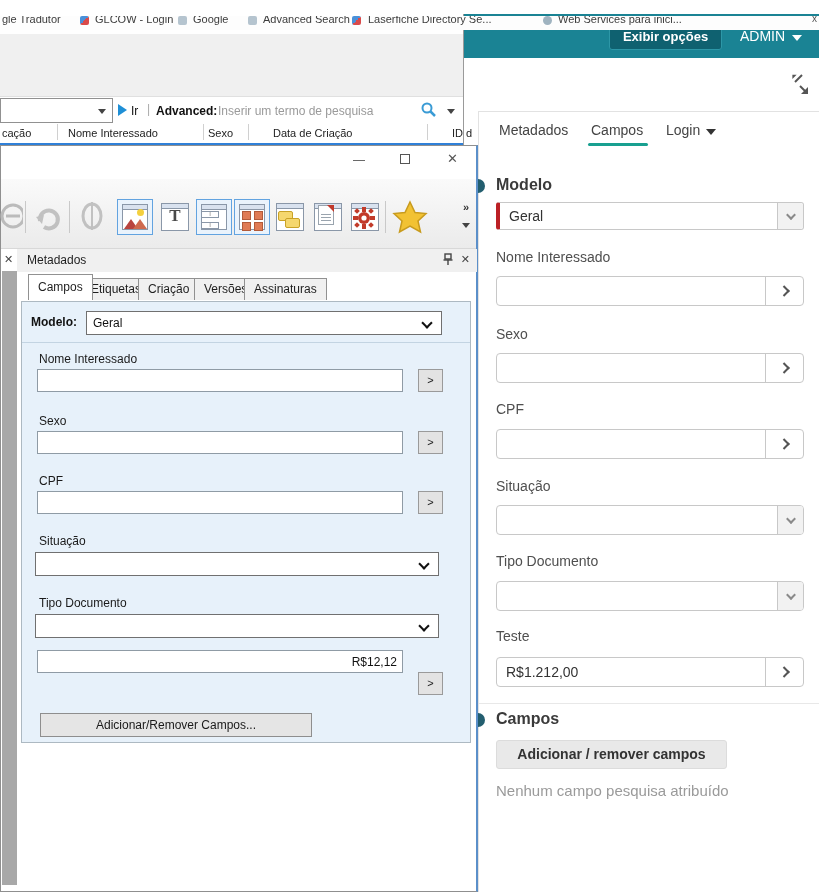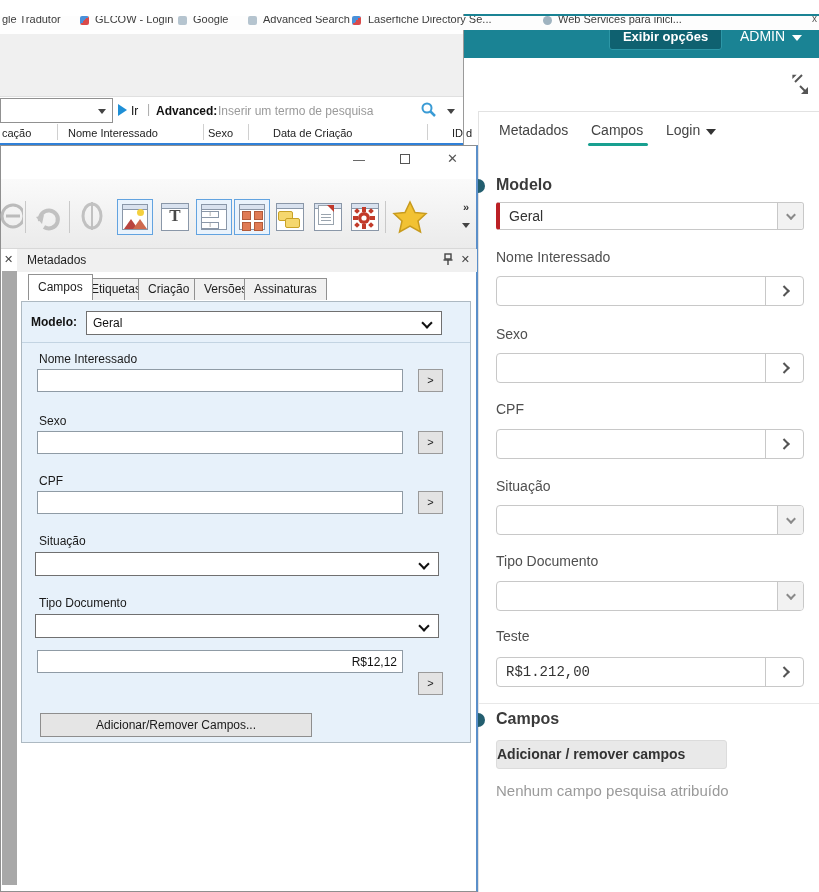--- a/index.html
+++ b/index.html
@@ -35,25 +35,25 @@
   .section-bullet { position:absolute; width:14px; height:14px; border-radius:50%; background:#235e6f; }
   .web-heading { position:absolute; left:496px; font-size:16px; font-weight:bold; color:#3a3a3a; }
 
   .modelo-select { position:absolute; left:496px; top:202px; width:308px; height:28px; background:#fff; border:1px solid #c8c8c8; border-left:4px solid #bb2025; border-radius:3px; }
   .modelo-select .sel-text { position:absolute; left:9px; top:5px; font-size:14px; color:#333; }
   .sel-chev-box { position:absolute; right:0; top:0; width:26px; height:100%; background:#f2f2f2; border-left:1px solid #c8c8c8; border-radius:0 3px 3px 0; }
   .chev-down { position:absolute; left:50%; top:50%; width:7px; height:7px; border-right:2px solid #8a8a8a; border-bottom:2px solid #8a8a8a; transform:translate(-50%,-65%) rotate(45deg); }
 
   .web-field-label { position:absolute; left:496px; font-size:14px; color:#4f4f4f; }
   .web-control { position:absolute; left:496px; width:308px; height:30px; background:#fff; border:1px solid #c8c8c8; border-radius:4px; }
-  .web-control input { position:absolute; left:0; top:0; width:268px; height:28px; border:0; outline:none; background:transparent; padding:0 9px; font-size:14px; color:#333; font-family:Liberation Mono, monospace; }
+  .web-control input { position:absolute; left:0; top:0; width:268px; height:28px; border:0; outline:none; background:transparent; padding:0 9px; font-size:14px; color:#333; font-family:Liberation Sans, sans-serif; }
   .web-go-box { position:absolute; right:0; top:0; width:38px; height:100%; border-left:1px solid #c8c8c8; cursor:pointer; }
   .chev-right { position:absolute; left:50%; top:50%; width:8px; height:8px; border-top:2px solid #555; border-right:2px solid #555; transform:translate(-60%,-50%) rotate(45deg); }
 
-  .btn-add-web { position:absolute; left:496px; top:740px; width:231px; height:29px; background:#e9e9e9; border:1px solid #dcdcdc; border-radius:3px; font-size:14px; font-weight:bold; color:#333; line-height:27px; cursor:pointer; }
+  .btn-add-web { position:absolute; left:496px; top:740px; width:231px; height:29px; background:#e9e9e9; border:1px solid #dcdcdc; border-radius:3px; font-size:14px; font-weight:bold; color:#333; text-align:center; line-height:27px; cursor:pointer; }
   .web-empty { position:absolute; left:496px; top:782px; font-size:15px; color:#9a9a9a; }
   .campos-hline { position:absolute; left:479px; top:703px; width:340px; height:1px; background:#e8e8e8; }
 
   
   .back-window { position:absolute; left:0; top:14px; width:464px; height:131px; z-index:2; background:#f0f0f0; border-right:1px solid #9a9a9a; }
   .bw-titlebar { position:absolute; left:0; top:0; width:100%; height:20px; background:#fff; }
   .win-ctrl { position:absolute; color:#555; font-size:12px; line-height:12px; cursor:pointer; }
   .ctrl-max-box { width:10px; height:10px; border:1px solid #555; }
   .bw-toolbar { position:absolute; left:0; top:82px; width:100%; height:28px; background:#fff; border-top:1px solid #e0e0e0; }
   .bw-combo { position:absolute; left:0; top:1px; width:113px; height:25px; background:#fff; border:1px solid #919191; }

